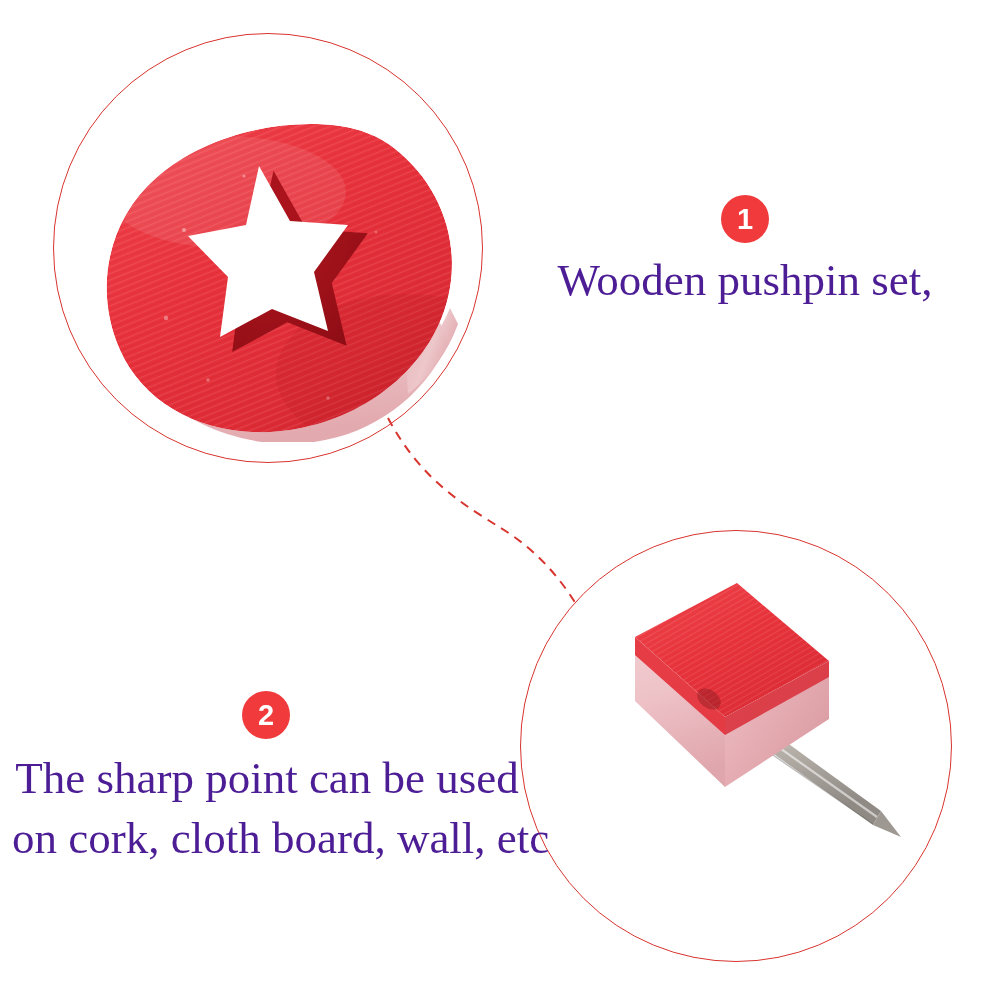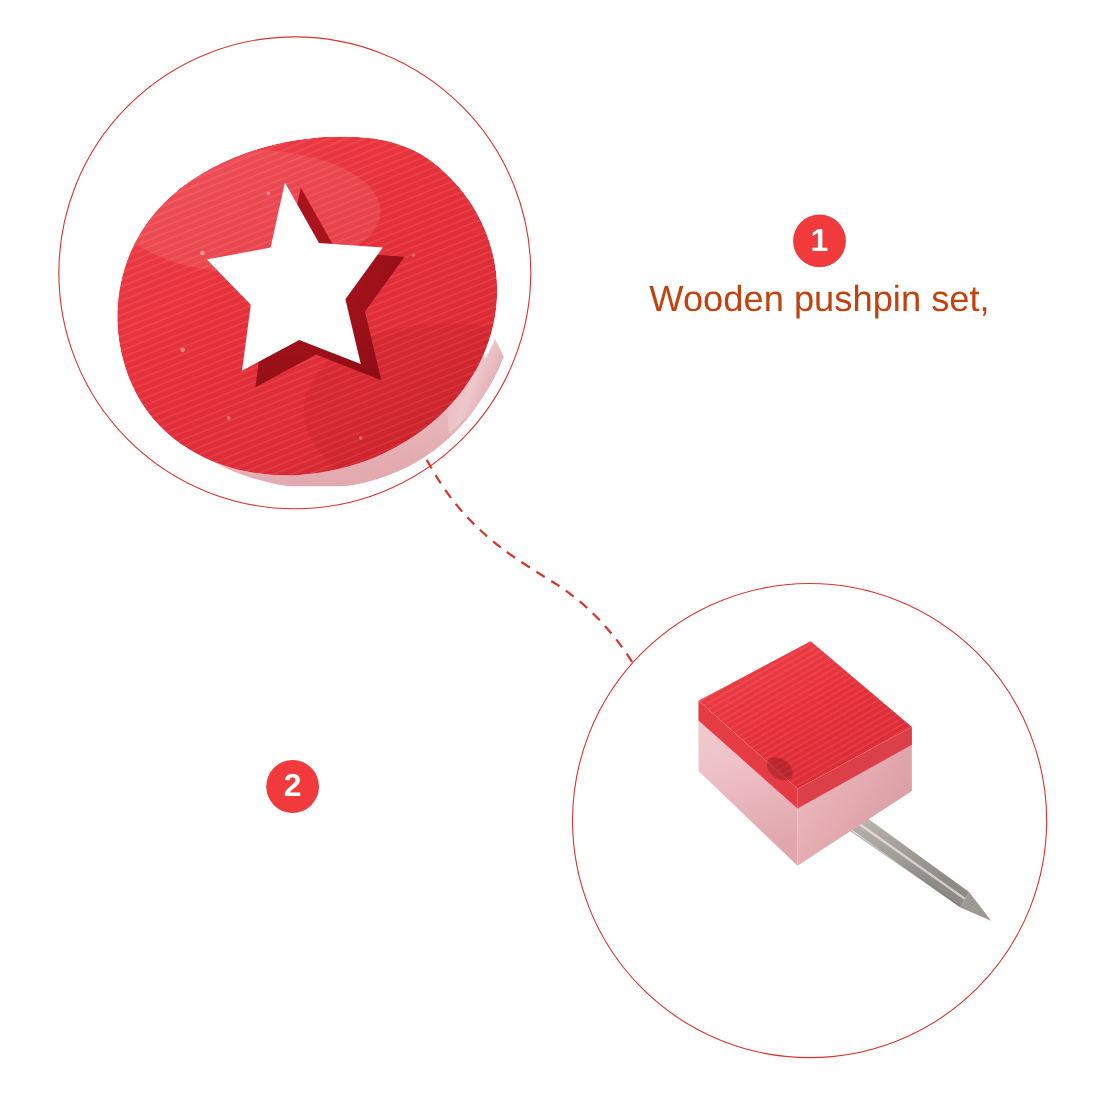--- a/index.html
+++ b/index.html
@@ -79,23 +79,23 @@
     line-height: 48px;
     text-align: center;
     letter-spacing: 0;
   }
   #badge-1 { left: 721px; top: 195px; }
   #badge-2 { left: 242px; top: 691px; }
 
   
   .caption {
     position: absolute;
-    color: #c2410c;
-    font-family: Liberation Sans, sans-serif;
-    font-size: 33px;
+    color: #4c1d95;
+    font-family: Liberation Serif, serif;
+    font-size: 45px;
     line-height: 1.34;
     text-align: center;
     white-space: nowrap;
   }
   #caption-1 { left: 505px; top: 250px; width: 480px; }
   #caption-2 { left: 12px;  top: 748px; width: 510px; }
   .caption-line { display: block; }
 </style>
 </head>
 <body>
@@ -250,14 +250,18 @@
   </div>
 
   <div class="badge" id="badge-1">1</div>
 
   <div class="caption" id="caption-1">
     <span class="caption-line">Wooden pushpin set,</span>
   </div>
 
   <div class="badge" id="badge-2">2</div>
 
+  <div class="caption" id="caption-2">
+    <span class="caption-line">The sharp point can be used</span>
+    <span class="caption-line">on cork, cloth board, wall, etc</span>
+  </div>
 
 </div>
 
 </body></html>

